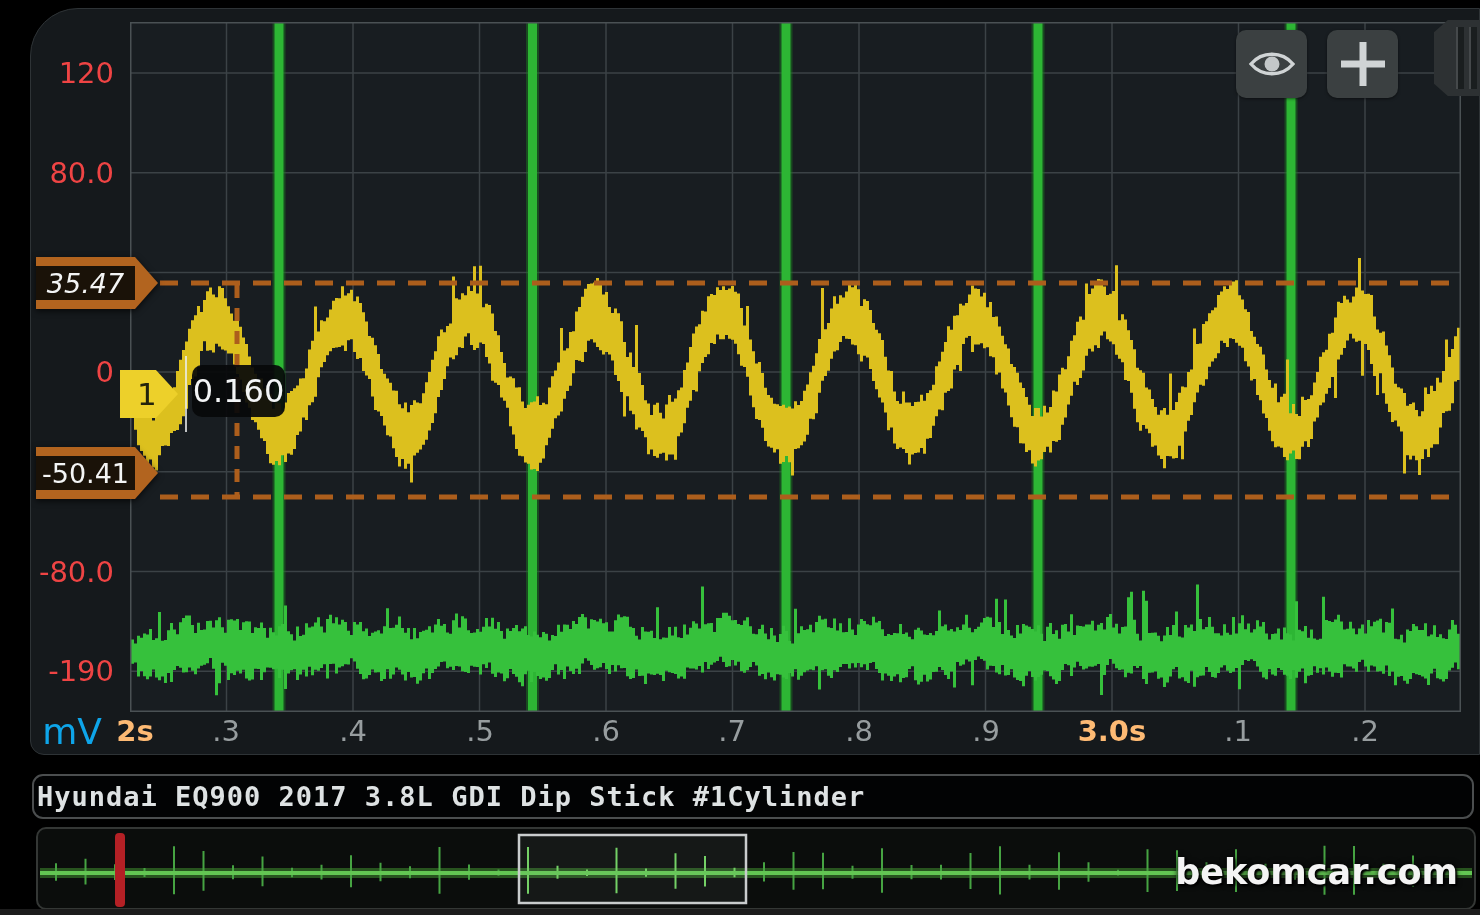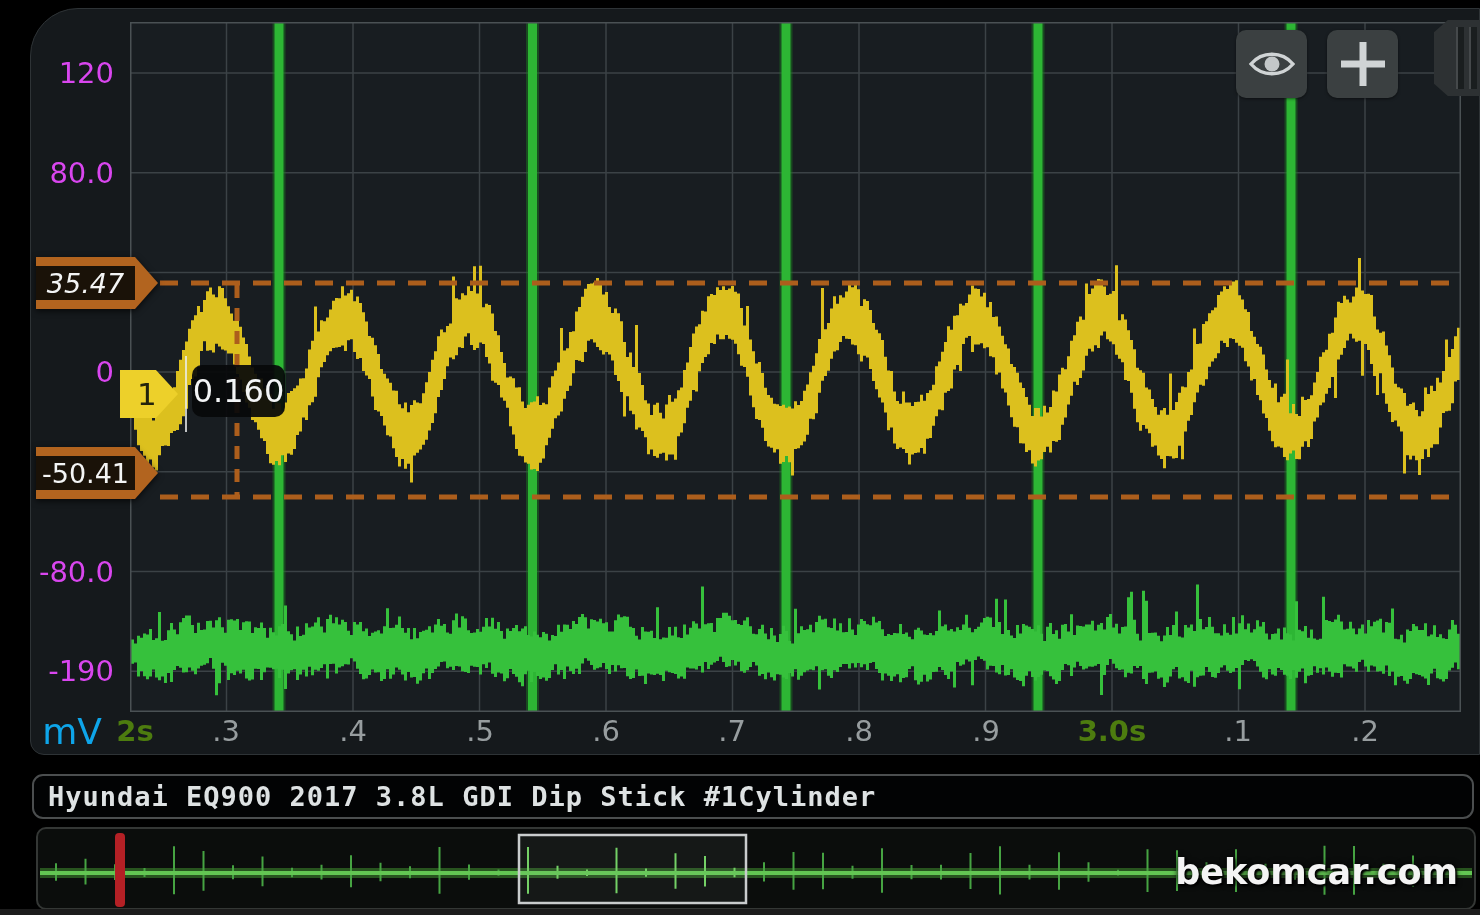--- a/index.html
+++ b/index.html
@@ -11,23 +11,23 @@
 
   
   #panel{
     left:30px;top:8px;width:1450px;height:747px;
     background:#15191c;border:1px solid #2e3336;
     border-radius:48px 0 0 14px;box-sizing:border-box;
   }
   #plot-svg{left:130px;top:22px}
 
   
-  .ytick{position:absolute;transform:translate(-100%,-50%);color:#d946ef;font-size:29px;white-space:nowrap}
+  .ytick{position:absolute;transform:translate(-100%,-50%);color:#ef4444;font-size:29px;white-space:nowrap}
   .xtick{position:absolute;transform:translate(-50%,-50%);color:#979d9f;font-size:29px;white-space:nowrap}
-  .xtick.major{color:#4d7c0f;font-weight:bold}
+  .xtick.major{color:#fdba74;font-weight:bold}
   #mv-unit{position:absolute;transform:translate(-100%,-50%);color:#0ea5e9;font-size:36px}
 
   
   .ruler{position:absolute;left:36px;display:flex;filter:drop-shadow(0 2px 3px rgba(0,0,0,.7))}
   .ruler-body{
     width:99px;height:52px;box-sizing:border-box;background:#1a1208;
     border-top:9px solid #b2641f;border-bottom:9px solid #b2641f;
     color:#f3f4f4;font-size:27px;display:flex;align-items:center;justify-content:center;
   }
   .ruler-arrow{width:0;height:0;border-left:23px solid #b2641f;border-top:26px solid transparent;border-bottom:26px solid transparent}
@@ -52,21 +52,21 @@
 
   
   #handle{left:1434px;top:20px;width:46px;height:76px;background:#2d3133;
           clip-path:polygon(30% 0,100% 0,100% 100%,30% 100%,0 84%,0 16%)}
   .groove{position:absolute;top:7px;bottom:7px;width:6px;background:#1a1e1f;border-left:2px solid #45494b}
 
   
   #titlebar{
     left:32px;top:774px;width:1442px;height:45px;background:#020304;
     border:2px solid #4b4e4f;border-radius:11px;box-sizing:border-box;
-    display:flex;align-items:center;padding-left:14px;
+    display:flex;align-items:center;padding-left:3px;
     color:#dee2e3;font-family:"DejaVu Sans Mono",monospace;font-weight:bold;
     font-size:27px;letter-spacing:1px;white-space:nowrap;
   }
 
   
   #overview{left:36px;top:827px;width:1440px;height:83px;background:#0b0d0c;
             border:2px solid #343735;border-radius:10px;box-sizing:border-box;overflow:hidden}
   #ov-svg{position:absolute;left:0;top:0}
   #watermark{
     position:absolute;right:22px;top:852px;font-size:35px;font-weight:bold;color:#f4f4f4;

